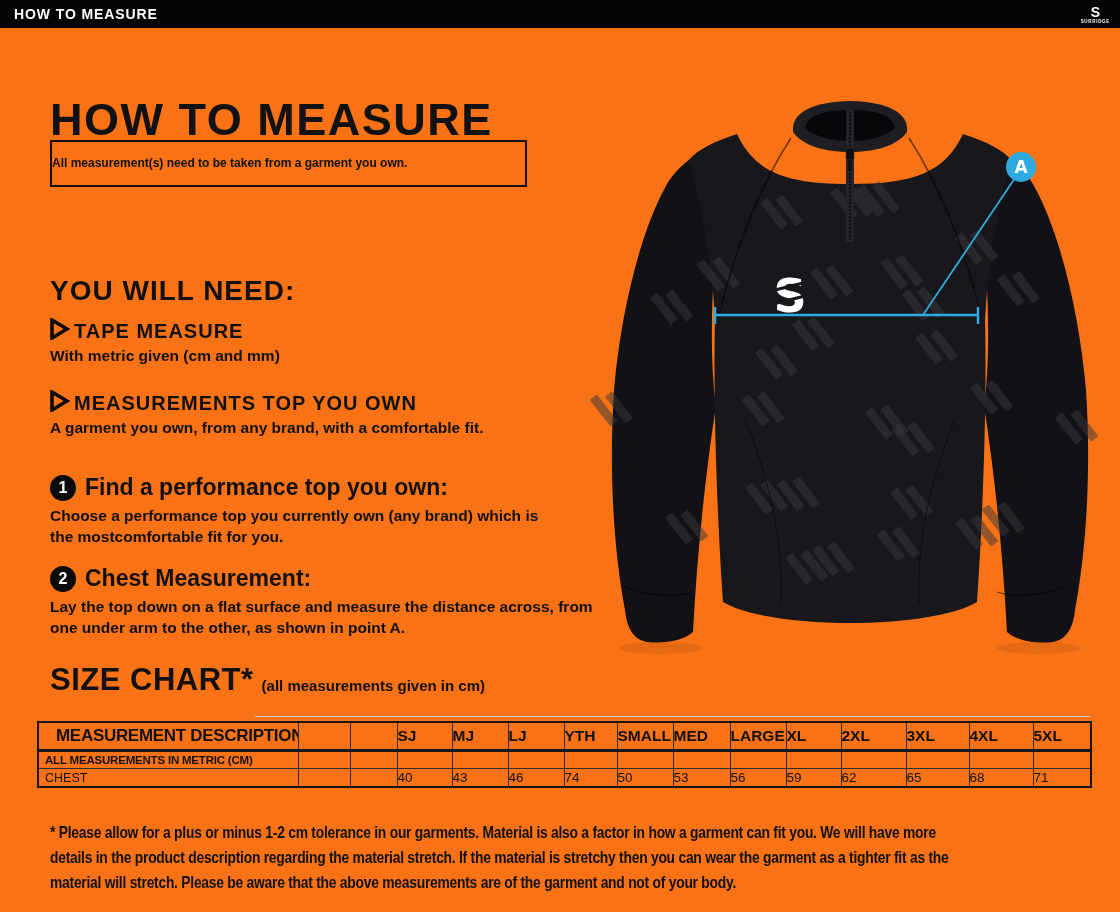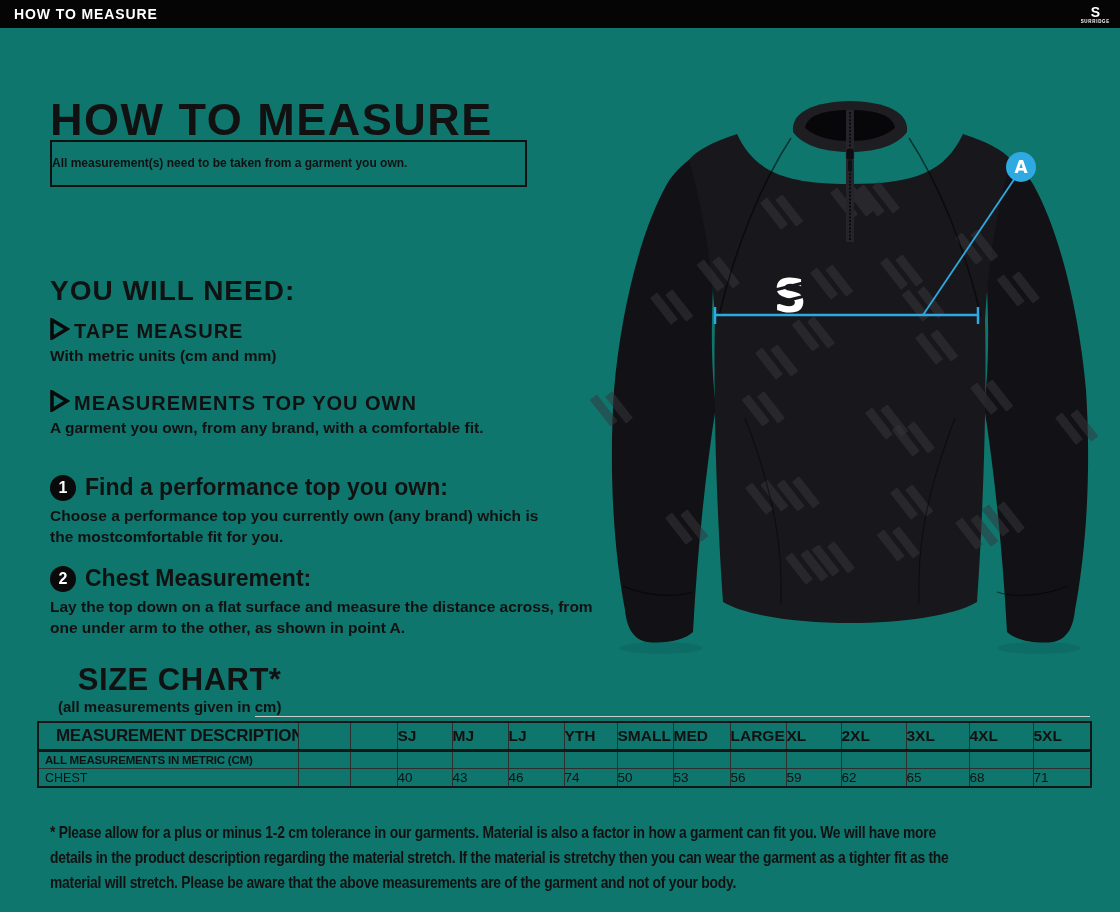--- a/index.html
+++ b/index.html
@@ -1,16 +1,16 @@
 <!DOCTYPE html>
 <html><head>
 <meta charset="utf-8">
 <style>
   html,body{margin:0;padding:0;background:#fff;}
-  .canvas{position:relative;width:1120px;height:912px;background:#0f766e;overflow:hidden;
+  .canvas{position:relative;width:1120px;height:912px;background:#f97316;overflow:hidden;
           font-family:"Liberation Sans",sans-serif;color:#111;}
 
   
   .topbar{position:absolute;left:0;top:0;width:1120px;height:28px;background:#050505;
           display:flex;align-items:center;justify-content:space-between;box-sizing:border-box;
           padding:0 10px 0 14px;}
   .topbar-title{color:#fff;font-size:14px;font-weight:bold;letter-spacing:.9px;}
   .brand{display:flex;flex-direction:column;align-items:center;line-height:1;color:#fff;margin-top:1px;}
   .brand-s{font-size:14px;font-weight:bold;letter-spacing:0;transform:scaleY(1.05);}
   .brand-word{font-size:4.5px;font-weight:bold;letter-spacing:.7px;margin-top:1px;}
@@ -29,21 +29,21 @@
 
   .step{position:absolute;left:50px;}
   .step.s1{top:474px;} .step.s2{top:565px;}
   .step-head{display:flex;align-items:center;gap:9px;}
   .badge{width:26px;height:26px;border-radius:50%;background:#0a0a0a;color:#fff;
          display:flex;align-items:center;justify-content:center;font-size:16px;font-weight:bold;flex:0 0 auto;}
   .step-title{font-size:23px;font-weight:800;}
   .step-body{margin-top:4px;font-size:15.5px;font-weight:700;line-height:1.38;}
   .s1 .step-body{width:505px;} .s2 .step-body{width:565px;}
 
-  .sc-head{position:absolute;left:50px;top:662px;display:flex;align-items:flex-end;flex-direction:column;}
+  .sc-head{position:absolute;left:50px;top:662px;display:flex;align-items:flex-end;}
   .sc-title{font-size:31px;font-weight:800;letter-spacing:.5px;}
   .sc-sub{font-size:15px;font-weight:800;margin-left:8px;margin-bottom:4px;}
 
   .pre-table-rule{position:absolute;left:255px;top:716px;width:835px;height:1px;background:#cccccc;}
 
   .table-wrap{position:absolute;left:37px;top:721px;}
   table.size{border-collapse:collapse;table-layout:fixed;width:1053px;}
   table.size th,table.size td{border:1px solid #2e2e2e;padding:0;text-align:left;
         white-space:nowrap;overflow:hidden;font-family:"Liberation Sans",sans-serif;}
   table.size{border:2px solid #161616;}
@@ -81,21 +81,21 @@
 
   <div class="need tape">
     <div class="need-row">
       <span>
         <svg width="20" height="22" viewBox="0 0 20 22">
             <polygon points="2,2 17,11 2,20" fill="none" stroke="#0a0a0a" stroke-width="3.6" stroke-linejoin="miter"></polygon>
           </svg>
       </span>
       <span class="need-label">TAPE MEASURE</span>
     </div>
-    <div class="need-desc">With metric units (cm and mm)</div>
+    <div class="need-desc">With metric given (cm and mm)</div>
   </div>
 
   <div class="need perf">
     <div class="need-row">
       <span>
         <svg width="20" height="22" viewBox="0 0 20 22">
             <polygon points="2,2 17,11 2,20" fill="none" stroke="#0a0a0a" stroke-width="3.6" stroke-linejoin="miter"></polygon>
           </svg>
       </span>
       <span class="need-label">MEASUREMENTS TOP YOU OWN</span>

